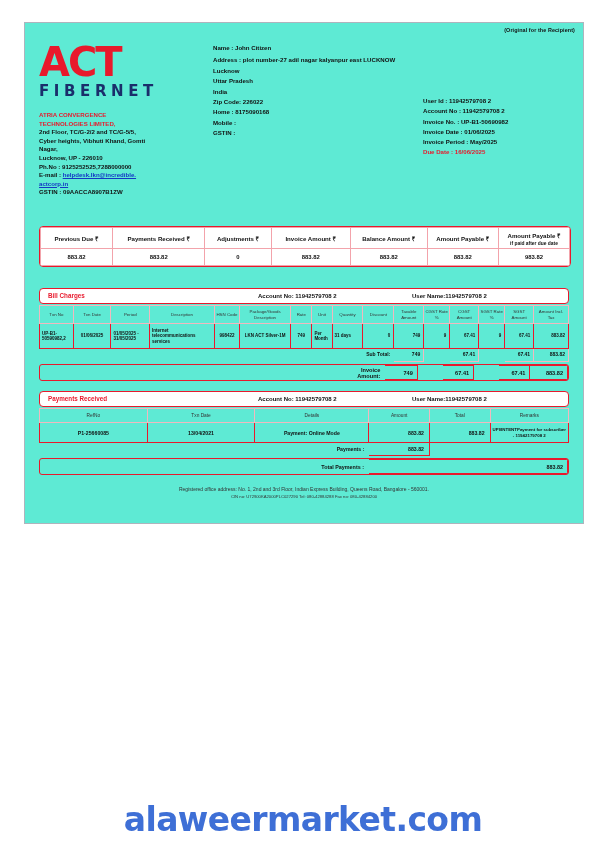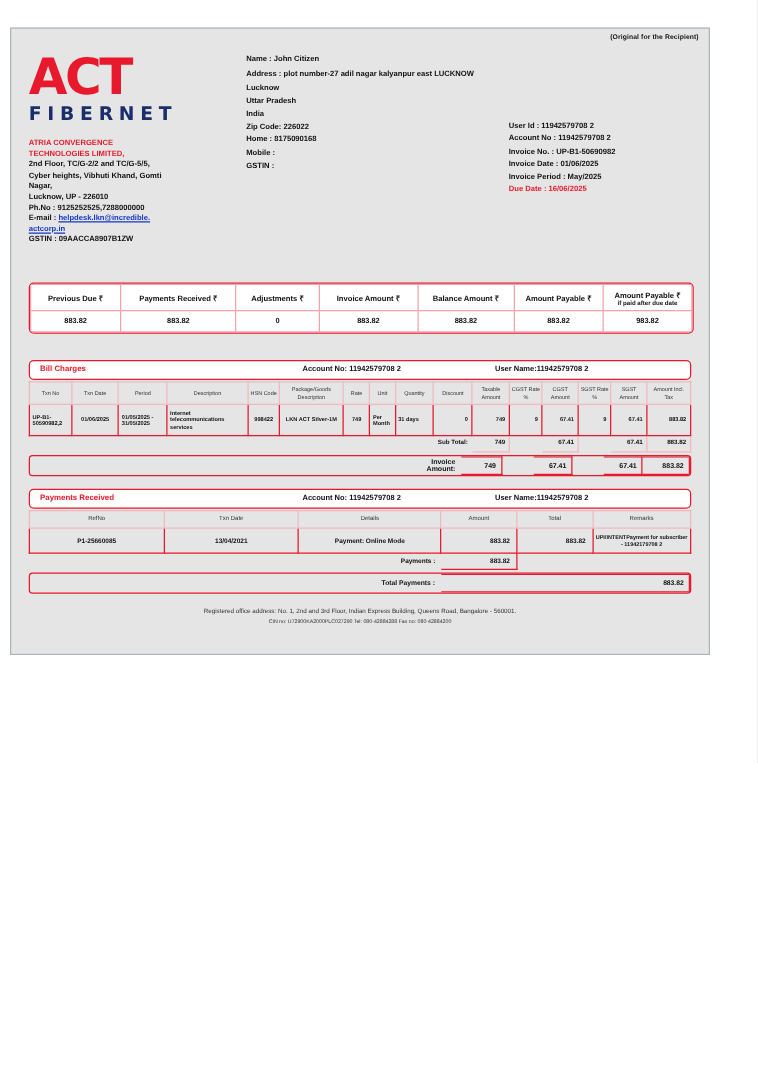--- a/index.html
+++ b/index.html
@@ -16,25 +16,25 @@
   }
   .page {
     position: absolute;
     left: 0; top: 0;
     width: 606px;
     height: 864px;
     background: #ffffff;
   }
   .sheet {
     position: absolute;
-    left: 8px;
+    left: 24px;
     top: 22px;
     width: 558px;
     height: 500px;
-    background: #e5e5e5;
+    background: #5eead4;
     border: 1px solid #aeb4bd;
   }
   .orig-line {
     position: absolute;
     right: 8px;
     top: 4px;
     font-size: 5.4px;
     font-weight: bold;
     color: #111;
     letter-spacing: 0.1px;
@@ -533,13 +533,14 @@
       </div>
     </div>
 
     <div class="foot">
       <div>Registered office address: No. 1, 2nd and 3rd Floor, Indian Express Building, Queens Road, Bangalore - 560001.</div>
       <div class="cin">CIN no: U72900KA2000PLC027290 Tel: 080-42884288 Fax no: 080-42884200</div>
     </div>
 
   </div>
 
+  <div class="watermark">alaweermarket.com</div>
 </div>
 
 </body></html>

